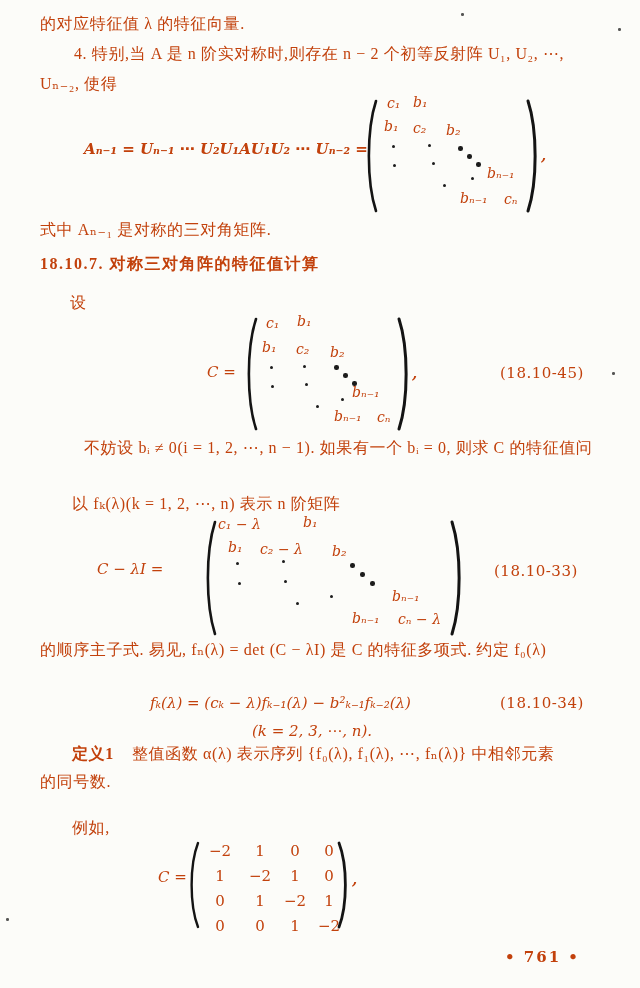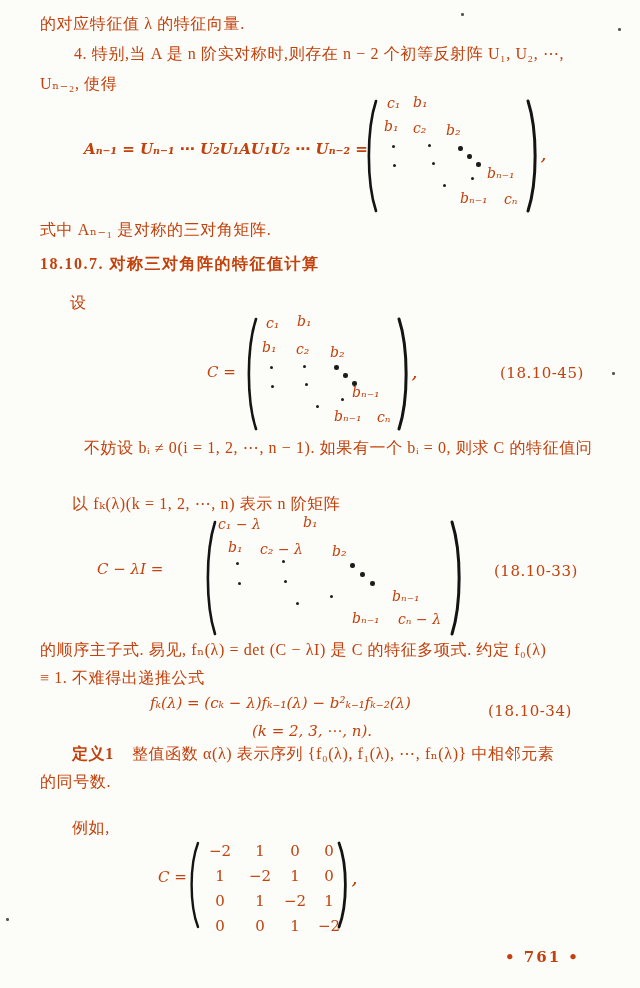--- a/index.html
+++ b/index.html
@@ -125,25 +125,24 @@
     <span class="abs cell" style="left:392px;top:588px;">bₙ₋₁</span>
     <span class="abs cell" style="left:352px;top:610px;">bₙ₋₁</span>
     <span class="abs cell" style="left:398px;top:611px;">cₙ − λ</span>
     <svg class="paren" style="left:449px;top:520px;" width="16" height="116">
       <path d="M3 2 C 12.5 32, 12.5 84, 3 114" stroke-width="3"></path>
     </svg>
     <div class="abs tag" style="left:494px;top:562px;">(18.10-33)</div>
   </div>
 
   <div class="abs cjk" style="left:40px;top:640px;">的顺序主子式. 易见, fₙ(λ) = det (C − λI) 是 C 的特征多项式. 约定 f₀(λ)</div>
-  <div class="abs cjk" style="left:40px;top:668px;">≡ 1. 不难得出递推公式</div>
 
   <div>
     <div class="abs m" style="left:150px;top:694px;">fₖ(λ) = (cₖ − λ)fₖ₋₁(λ) − b²ₖ₋₁fₖ₋₂(λ)</div>
-    <div class="abs tag" style="left:488px;top:694px;margin-top:8px;">(18.10-34)</div>
+    <div class="abs tag" style="left:500px;top:694px;">(18.10-34)</div>
     <div class="abs m" style="left:252px;top:722px;">(k = 2, 3, ⋯, n).</div>
   </div>
 
   <div class="abs cjk bold" style="left:72px;top:744px;">定义1</div>
   <div class="abs cjk" style="left:132px;top:744px;">整值函数 α(λ) 表示序列 {f₀(λ), f₁(λ), ⋯, fₙ(λ)} 中相邻元素</div>
   <div class="abs cjk" style="left:40px;top:772px;">的同号数.</div>
 
   <div class="abs cjk" style="left:72px;top:818px;">例如,</div>
 
   <div>

